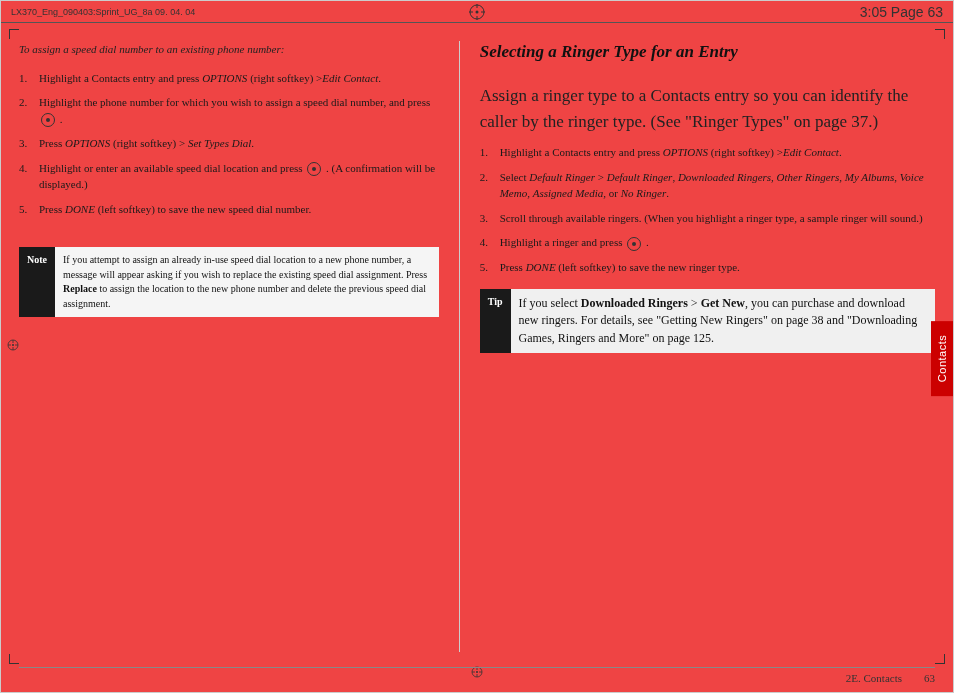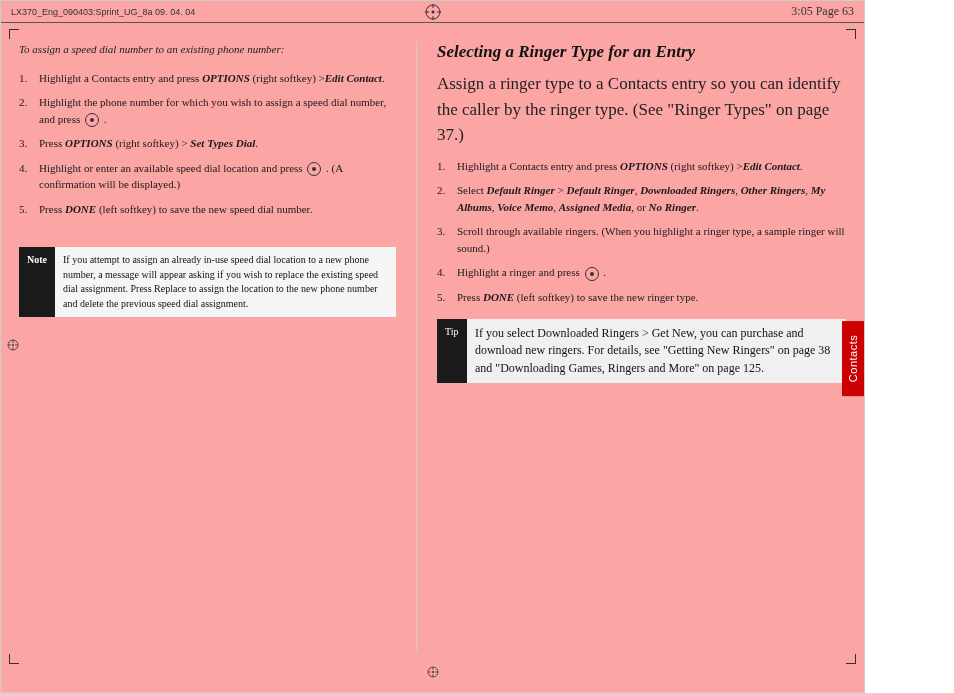--- a/index.html
+++ b/index.html
@@ -9,24 +9,24 @@
       height: 693px;
       background: #ffffff;
       font-family: 'Times New Roman', Times, serif;
       font-size: 12px;
       color: #1a1a1a;
       overflow: hidden;
       position: relative;
     }
 
     .page-container {
-      width: 865px;
+      width: 954px;
       height: 693px;
       position: relative;
-      background: #fca5a5;
+      background: #ef4444;
       border: 1px solid #ccc;
     }
 
     
     .header-bar {
       position: absolute;
       top: 0;
       left: 0;
       right: 0;
       height: 22px;
@@ -47,22 +47,21 @@
       position: absolute;
       left: 50%;
       transform: translateX(-50%);
       display: flex;
       align-items: center;
       gap: 4px;
     }
 
     .header-right {
       margin-left: auto;
-      font-size: 12px;
-      font-family: Liberation Serif, serif;
+      font-size: 14px;
     }
 
     
     .corner-mark {
       position: absolute;
       width: 10px;
       height: 10px;
     }
     .corner-tl { top: 28px; left: 8px; border-top: 1px solid #333; border-left: 1px solid #333; }
     .corner-tr { top: 28px; right: 8px; border-top: 1px solid #333; border-right: 1px solid #333; }
@@ -151,26 +150,26 @@
       min-width: 20px;
       font-size: 11px;
       font-weight: normal;
     }
 
     .list-content {
       flex: 1;
     }
 
     .bold-italic {
+      font-weight: normal;
+      font-style: italic;
+    }
+
+    .bold {
       font-weight: bold;
-      font-style: italic;
-    }
-
-    .bold {
-      font-weight: normal;
     }
 
     
     .ok-icon {
       display: inline-block;
       width: 14px;
       height: 14px;
       border: 1px solid #333;
       border-radius: 50%;
       position: relative;
@@ -226,21 +225,21 @@
       color: #fff;
       display: flex;
       margin-top: 14px;
       font-size: 10px;
       line-height: 1.45;
     }
 
     .tip-label {
       background: #1a1a1a;
       color: #fff;
-      font-weight: normal;
+      font-weight: bold;
       font-size: 10px;
       padding: 6px 8px;
       min-width: 30px;
       display: flex;
       align-items: flex-start;
       padding-top: 6px;
     }
 
     .tip-content {
       background: #f0f0f0;
@@ -249,21 +248,21 @@
       flex: 1;
       font-size: 12px;
       line-height: 1.45;
     }
 
     
     .section-heading {
       font-size: 17px;
       font-style: italic;
       font-weight: bold;
-      margin-bottom: 8px;
+      margin-bottom: 20px;
       color: #111;
       line-height: 1.3;
     }
 
     .intro-paragraph {
       font-size: 17px;
       line-height: 1.5;
       margin-bottom: 10px;
       color: #222;
     }
@@ -462,14 +461,19 @@
       </div>
 
       <div style="position:absolute; right:-18px; top:40%; background:#cc0000; color:#fff; writing-mode:vertical-rl; transform:rotate(180deg) translateY(-50%); padding:14px 5px; font-size:11px; font-family:Arial,sans-serif; letter-spacing:0.5px;">
         <span>Contacts</span>
       </div>
 
     </div>
 
   </div>
 
+  <div class="footer">
+    <span class="footer-text">
+      <span>2E. Contacts</span>&nbsp;&nbsp;&nbsp;&nbsp;&nbsp;&nbsp;&nbsp;&nbsp;<span>63</span>
+    </span>
+  </div>
 
 </div>
 
 </body></html>

